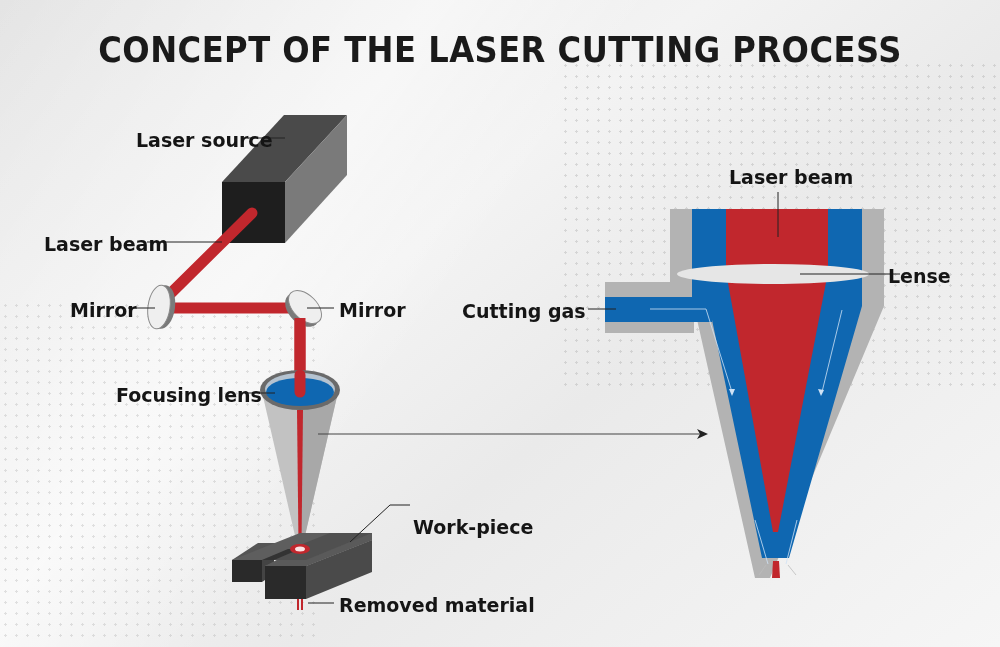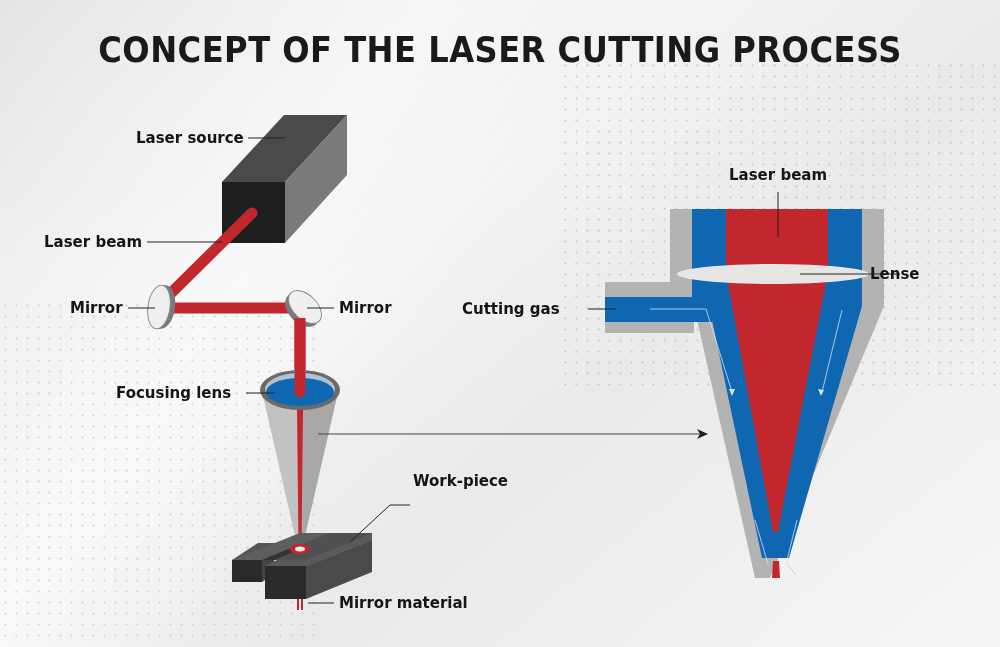--- a/index.html
+++ b/index.html
@@ -21,21 +21,21 @@
   }
   .title {
     position: absolute; left: 0; top: 30px; width: 1000px; text-align: center;
     font-family: "DejaVu Sans", sans-serif; font-weight: bold;
     font-size: 35px; letter-spacing: 0.5px; color: #1a1a1a;
     transform: scaleX(0.92);
   }
   svg.diagram { position: absolute; left: 0; top: 0; }
   .lbl {
     position: absolute; font-family: "DejaVu Sans", sans-serif; font-weight: bold;
-    font-size: 15px; color: #151515; white-space: nowrap;
+    font-size: 19px; color: #151515; white-space: nowrap;
   }
 </style>
 </head>
 <body>
 
 <div class="bg"></div>
 <div class="dots" style="left:0;top:300px;width:320px;height:340px;opacity:0.6"></div>
 <div class="dots" style="left:560px;top:60px;width:440px;height:330px;opacity:0.7"></div>
 
 <div class="title">CONCEPT OF THE LASER CUTTING PROCESS</div>
@@ -138,18 +138,18 @@
     <line x1="800" y1="274" x2="900" y2="274"></line>
     <line x1="588" y1="309" x2="616" y2="309"></line>
   </g>
 </svg>
 
 <div class="lbl" style="left:136px;top:129px">Laser source</div>
 <div class="lbl" style="left:44px;top:233px">Laser beam</div>
 <div class="lbl" style="left:70px;top:299px">Mirror</div>
 <div class="lbl" style="left:339px;top:299px">Mirror</div>
 <div class="lbl" style="left:116px;top:384px">Focusing lens</div>
-<div class="lbl" style="left:413px;top:472px">Work-piece</div>
-<div class="lbl" style="left:339px;top:594px">Mirror material</div>
+<div class="lbl" style="left:413px;top:516px">Work-piece</div>
+<div class="lbl" style="left:339px;top:594px">Removed material</div>
 
 <div class="lbl" style="left:729px;top:166px">Laser beam</div>
-<div class="lbl" style="left:870px;top:265px">Lense</div>
+<div class="lbl" style="left:888px;top:265px">Lense</div>
 <div class="lbl" style="left:462px;top:300px">Cutting gas</div>
 
 </body></html>

